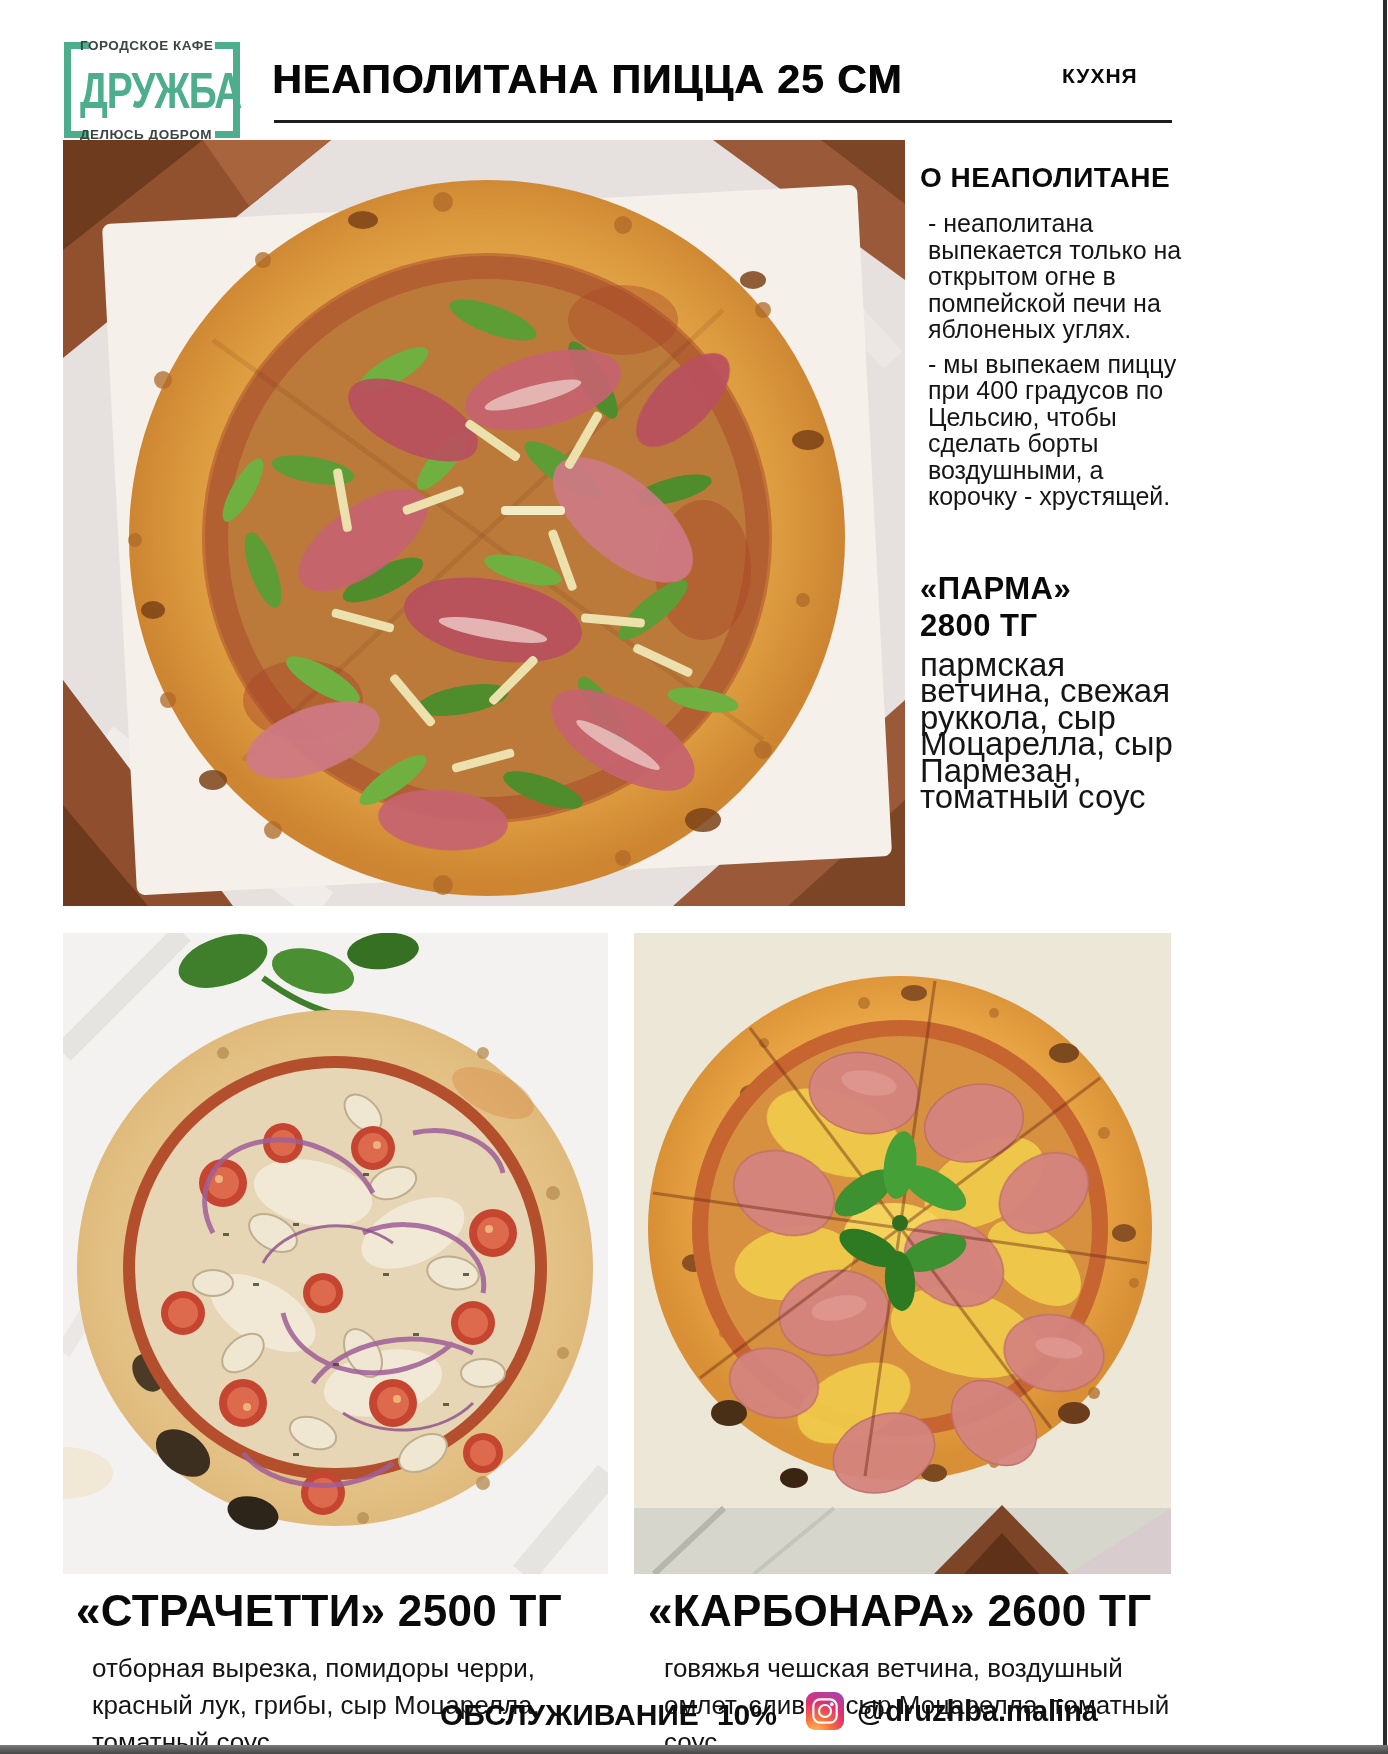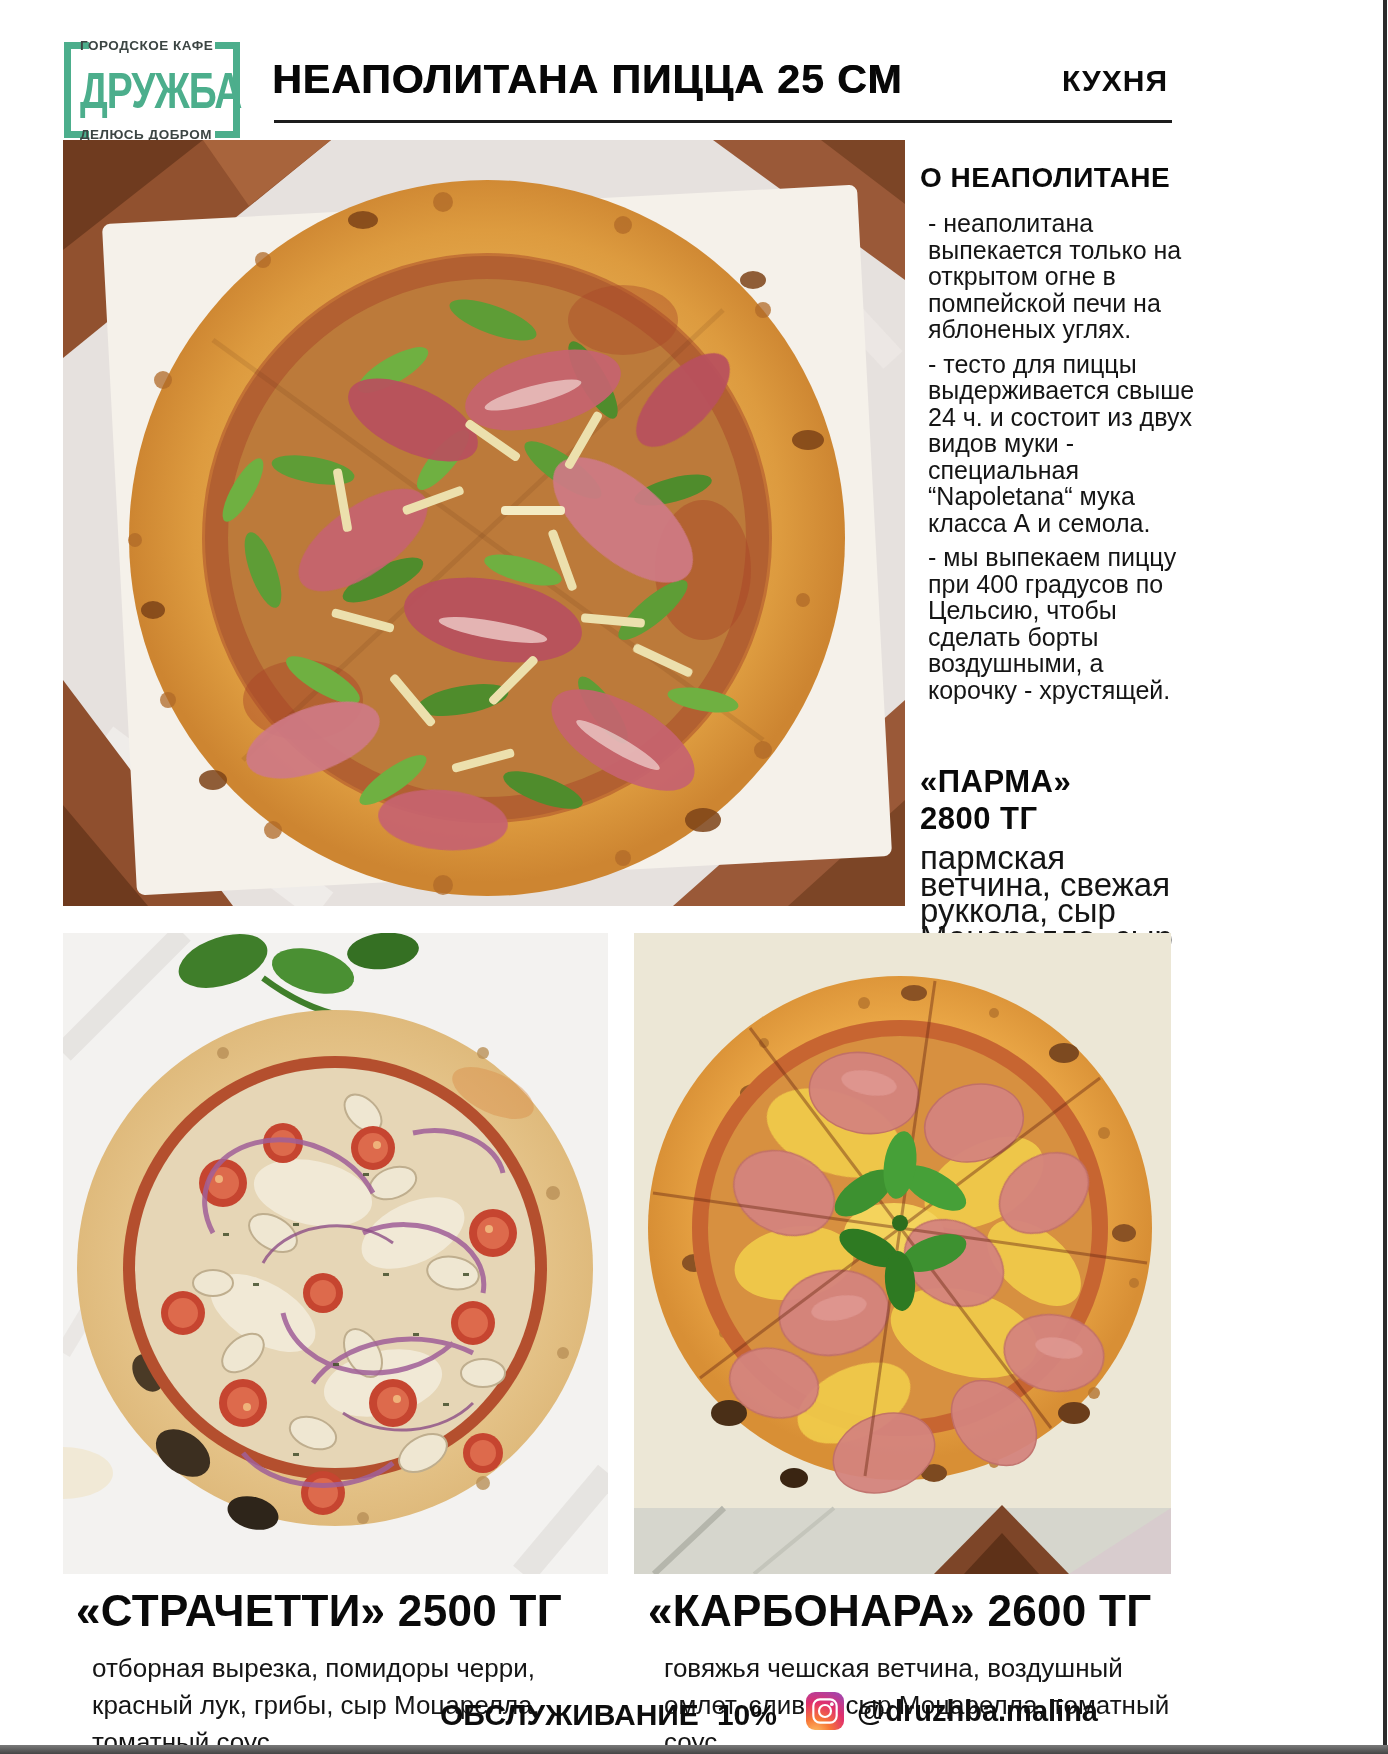--- a/index.html
+++ b/index.html
@@ -15,21 +15,21 @@
   .br-r{right:0;border-right:7px solid #4cae8c;border-top:7px solid #4cae8c;border-bottom:7px solid #4cae8c;}
   .logo-mid{position:absolute;left:16px;right:16px;top:0;bottom:0;display:flex;flex-direction:column;justify-content:space-between;}
   .logo-row{display:flex;align-items:center;gap:5px;height:15px;margin-top:-4px;}
   .logo-row.bottom{margin-top:0;margin-bottom:-4px;}
   .logo-small{font-size:13.5px;font-weight:bold;color:#3c4543;letter-spacing:.5px;white-space:nowrap;}
   .gbar{flex:1;height:7px;background:#4cae8c;}
   .logo-name{font-size:39px;font-weight:bold;color:#4cae8c;text-align:center;line-height:1;
              letter-spacing:-1px;transform:scaleY(1.28);transform-origin:center;}
   .title{position:absolute;left:272px;top:56px;margin:0;font-size:41px;font-weight:bold;
          letter-spacing:1px;color:#070707;text-shadow:.7px 0 0 #070707;white-space:nowrap;}
-  .kitchen{position:absolute;left:1062px;top:64px;font-size:30px;font-weight:bold;letter-spacing:1px;color:#0a0a0a;}
+  .kitchen{position:absolute;left:1062px;top:64px;font-size:21px;font-weight:bold;letter-spacing:1px;color:#0a0a0a;}
   .title-rule{position:absolute;left:274px;top:120px;width:898px;height:3px;background:#1d1d1d;}
 
   
   .photo-parma{position:absolute;left:63px;top:140px;width:842px;height:766px;}
   .photo-strachetti{position:absolute;left:63px;top:933px;width:545px;height:641px;}
   .photo-carbonara{position:absolute;left:634px;top:933px;width:537px;height:641px;}
 
   
   .about{position:absolute;left:920px;top:162px;width:285px;}
   .about h2{margin:0 0 16px;font-size:28px;font-weight:bold;letter-spacing:.5px;color:#0a0a0a;}
@@ -182,21 +182,20 @@
         <rect x="248" y="356" width="64" height="9" rx="4" transform="rotate(80 280 360)"></rect>
         <rect x="568" y="516" width="64" height="9" rx="4" transform="rotate(25 600 520)"></rect>
         <rect x="438" y="366" width="64" height="9" rx="4" fill="#f3ebc4"></rect>
       </g>
     </svg>
   </figure>
 
   <aside class="about">
     <h2>О НЕАПОЛИТАНЕ</h2>
     <p class="bullet">- неаполитана выпекается только на открытом огне в помпейской печи на яблоненых углях.</p>
-    <p class="bullet">- тесто для пиццы выдерживается свыше 24 ч. и состоит из двух видов муки - специальная “Napoletana“ мука класса А и семола.</p>
     <p class="bullet">- мы выпекаем пиццу при 400 градусов по Цельсию, чтобы сделать борты воздушными, а корочку - хрустящей.</p>
     <div class="item-parma">
       <div class="item-name">«ПАРМА»</div>
       <div class="item-price">2800 ТГ</div>
       <p class="item-desc">пармская ветчина, свежая руккола, сыр Моцарелла, сыр Пармезан, томатный соус</p>
     </div>
   </aside>
 
   <figure class="photo-strachetti">
     <svg viewBox="0 0 545 641" preserveAspectRatio="none" aria-hidden="true">

